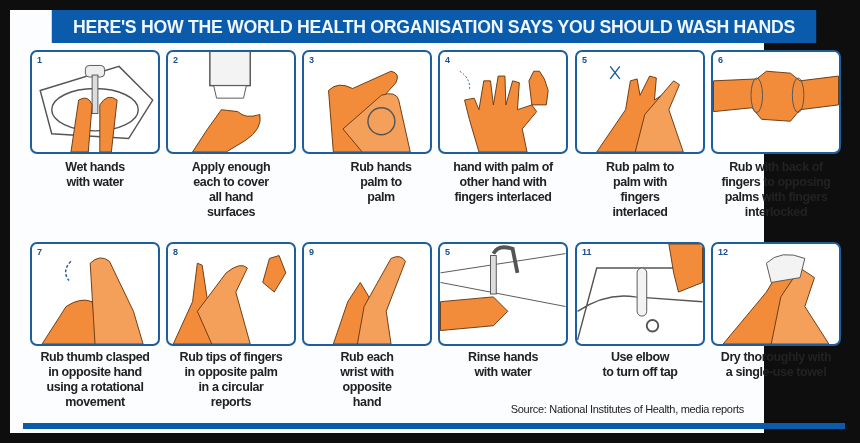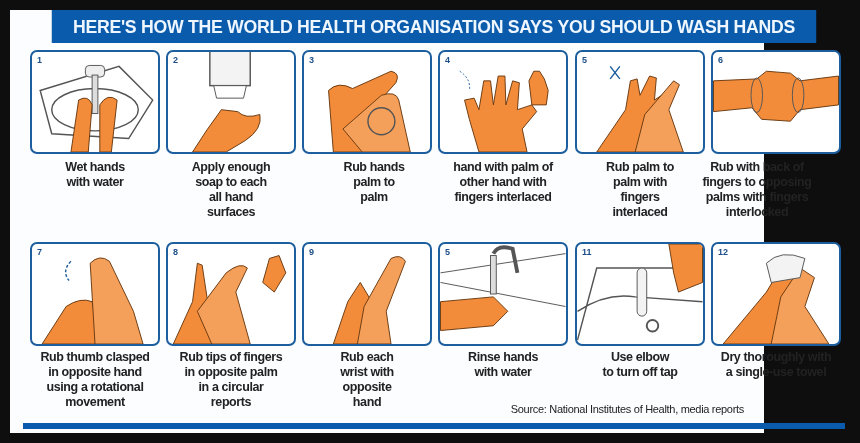--- a/index.html
+++ b/index.html
@@ -44,34 +44,34 @@
   <div class="panel" style="left:156px;top:40px">
     <span class="num">2</span>
     <svg viewBox="0 0 130 104">
       <rect x="43" y="-5" width="42" height="40" fill="#f3f3f3" stroke="#555" stroke-width="1.5"></rect>
       <path d="M47 35 L81 35 L78 48 L50 48 Z" fill="#fff" stroke="#555"></path>
       <path d="M25 104 Q40 80 55 60 L72 62 Q80 70 95 65 Q98 80 80 92 L60 104 Z" fill="#f28c3a" stroke="#6a3a12"></path>
     </svg>
   </div>
   <div class="caption" style="left:151px;top:150px">
     <div>Apply enough</div>
-      <div>soap to each</div>
+      <div>each to cover</div>
       <div>all hand</div>
       <div>surfaces</div>
   </div>
 
   <div class="panel" style="left:292px;top:40px">
     <span class="num">3</span>
     <svg viewBox="0 0 130 104">
       <path d="M30 104 L25 40 Q35 30 50 38 L90 20 Q100 22 95 32 L70 60 L100 104 Z" fill="#f28c3a" stroke="#6a3a12"></path>
       <path d="M60 104 L40 80 L80 45 Q95 40 98 50 L110 104 Z" fill="#f5a05a" stroke="#6a3a12"></path>
       <circle cx="80" cy="72" r="14" fill="none" stroke="#555" stroke-width="1.5"></circle>
     </svg>
   </div>
-  <div class="caption" style="left:294px;top:150px">
+  <div class="caption" style="left:301px;top:150px">
     <div>Rub hands</div>
       <div>palm to</div>
       <div>palm</div>
   </div>
 
   <div class="panel" style="left:428px;top:40px">
     <span class="num">4</span>
     <svg viewBox="0 0 130 104">
       <path d="M40 104 L30 70 L25 50 L35 48 L40 60 L45 30 L52 30 L55 55 L60 25 L67 25 L68 55 L75 30 L82 32 L80 60 L95 55 L100 62 L85 80 L90 104 Z" fill="#f28c3a" stroke="#6a3a12"></path>
       <path d="M95 55 L92 30 L97 20 L103 20 L108 28 L112 40 L110 55 Z" fill="#f28c3a" stroke="#6a3a12"></path>
@@ -100,21 +100,21 @@
   </div>
 
   <div class="panel" style="left:701px;top:40px">
     <span class="num">6</span>
     <svg viewBox="0 0 130 104">
       <path d="M0 30 L45 28 L55 20 L80 22 L90 30 L130 25 L130 55 L90 60 L80 72 L50 70 L40 58 L0 62 Z" fill="#f28c3a" stroke="#6a3a12"></path>
       <ellipse cx="45" cy="45" rx="6" ry="18" fill="none" stroke="#555"></ellipse>
       <ellipse cx="88" cy="45" rx="6" ry="18" fill="none" stroke="#555"></ellipse>
     </svg>
   </div>
-  <div class="caption" style="left:677px;top:150px">
+  <div class="caption" style="left:696px;top:150px">
     <div>Rub with back of</div>
       <div>fingers to opposing</div>
       <div>palms with fingers</div>
       <div>interlocked</div>
   </div>
 
   <div class="panel" style="left:20px;top:232px">
     <span class="num">7</span>
     <svg viewBox="0 0 130 104">
       <path d="M10 104 L35 65 Q50 55 62 60 L70 104 Z" fill="#f28c3a" stroke="#6a3a12"></path>

